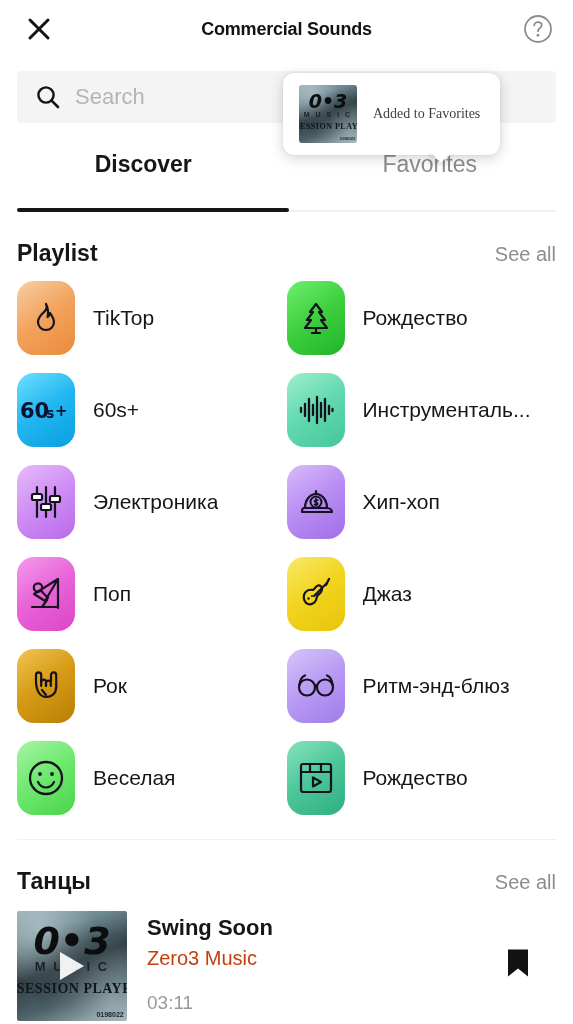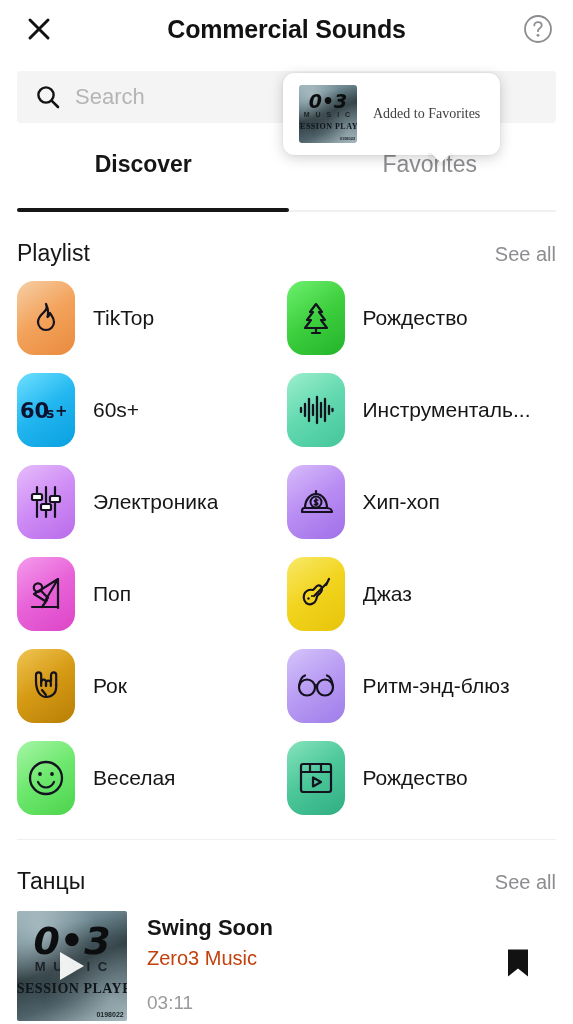--- a/index.html
+++ b/index.html
@@ -10,21 +10,21 @@
     overflow: hidden;
   }
   .screen { position: relative; width: 573px; height: 1024px; background: #fff; }
 
   
   .header {
     position: relative; height: 58px;
     display: flex; align-items: center; justify-content: center;
   }
   .header-title {
-    font-size: 25px; font-weight: bold; color: #121212; letter-spacing: -0.2px;
+    font-size: 18px; font-weight: bold; color: #121212; letter-spacing: -0.2px;
   }
   .close-btn {
     position: absolute; left: 22px; top: 50%; transform: translateY(-50%);
     width: 34px; height: 34px; display: flex; align-items: center; justify-content: center;
     cursor: pointer;
   }
   .help-btn {
     position: absolute; right: 18px; top: 50%; transform: translateY(-50%);
     width: 34px; height: 34px; display: flex; align-items: center; justify-content: center;
     cursor: pointer;
@@ -114,21 +114,21 @@
   .tab-underline {
     position: absolute; left: 17px; bottom: 0;
     width: 272px; height: 4px; background: #161616; border-radius: 2px;
   }
 
   
   .section-head {
     display: flex; align-items: baseline; justify-content: space-between;
     padding: 28px 17px 0 17px;
   }
-  .section-title { font-size: 23px; font-weight: normal; color: #161616; }
+  .section-title { font-size: 23px; font-weight: bold; color: #161616; }
   .see-all { font-size: 20px; color: #8d8d91; cursor: pointer; }
 
   
   .grid {
     display: grid; grid-template-columns: 1fr 1fr;
     padding: 14px 17px 0 17px; row-gap: 18px; column-gap: 0;
   }
   .pl-item { display: flex; align-items: center; gap: 18px; cursor: pointer; min-width: 0; }
   .pl-icon {
     width: 58px; height: 74px; border-radius: 17px; flex: none;

